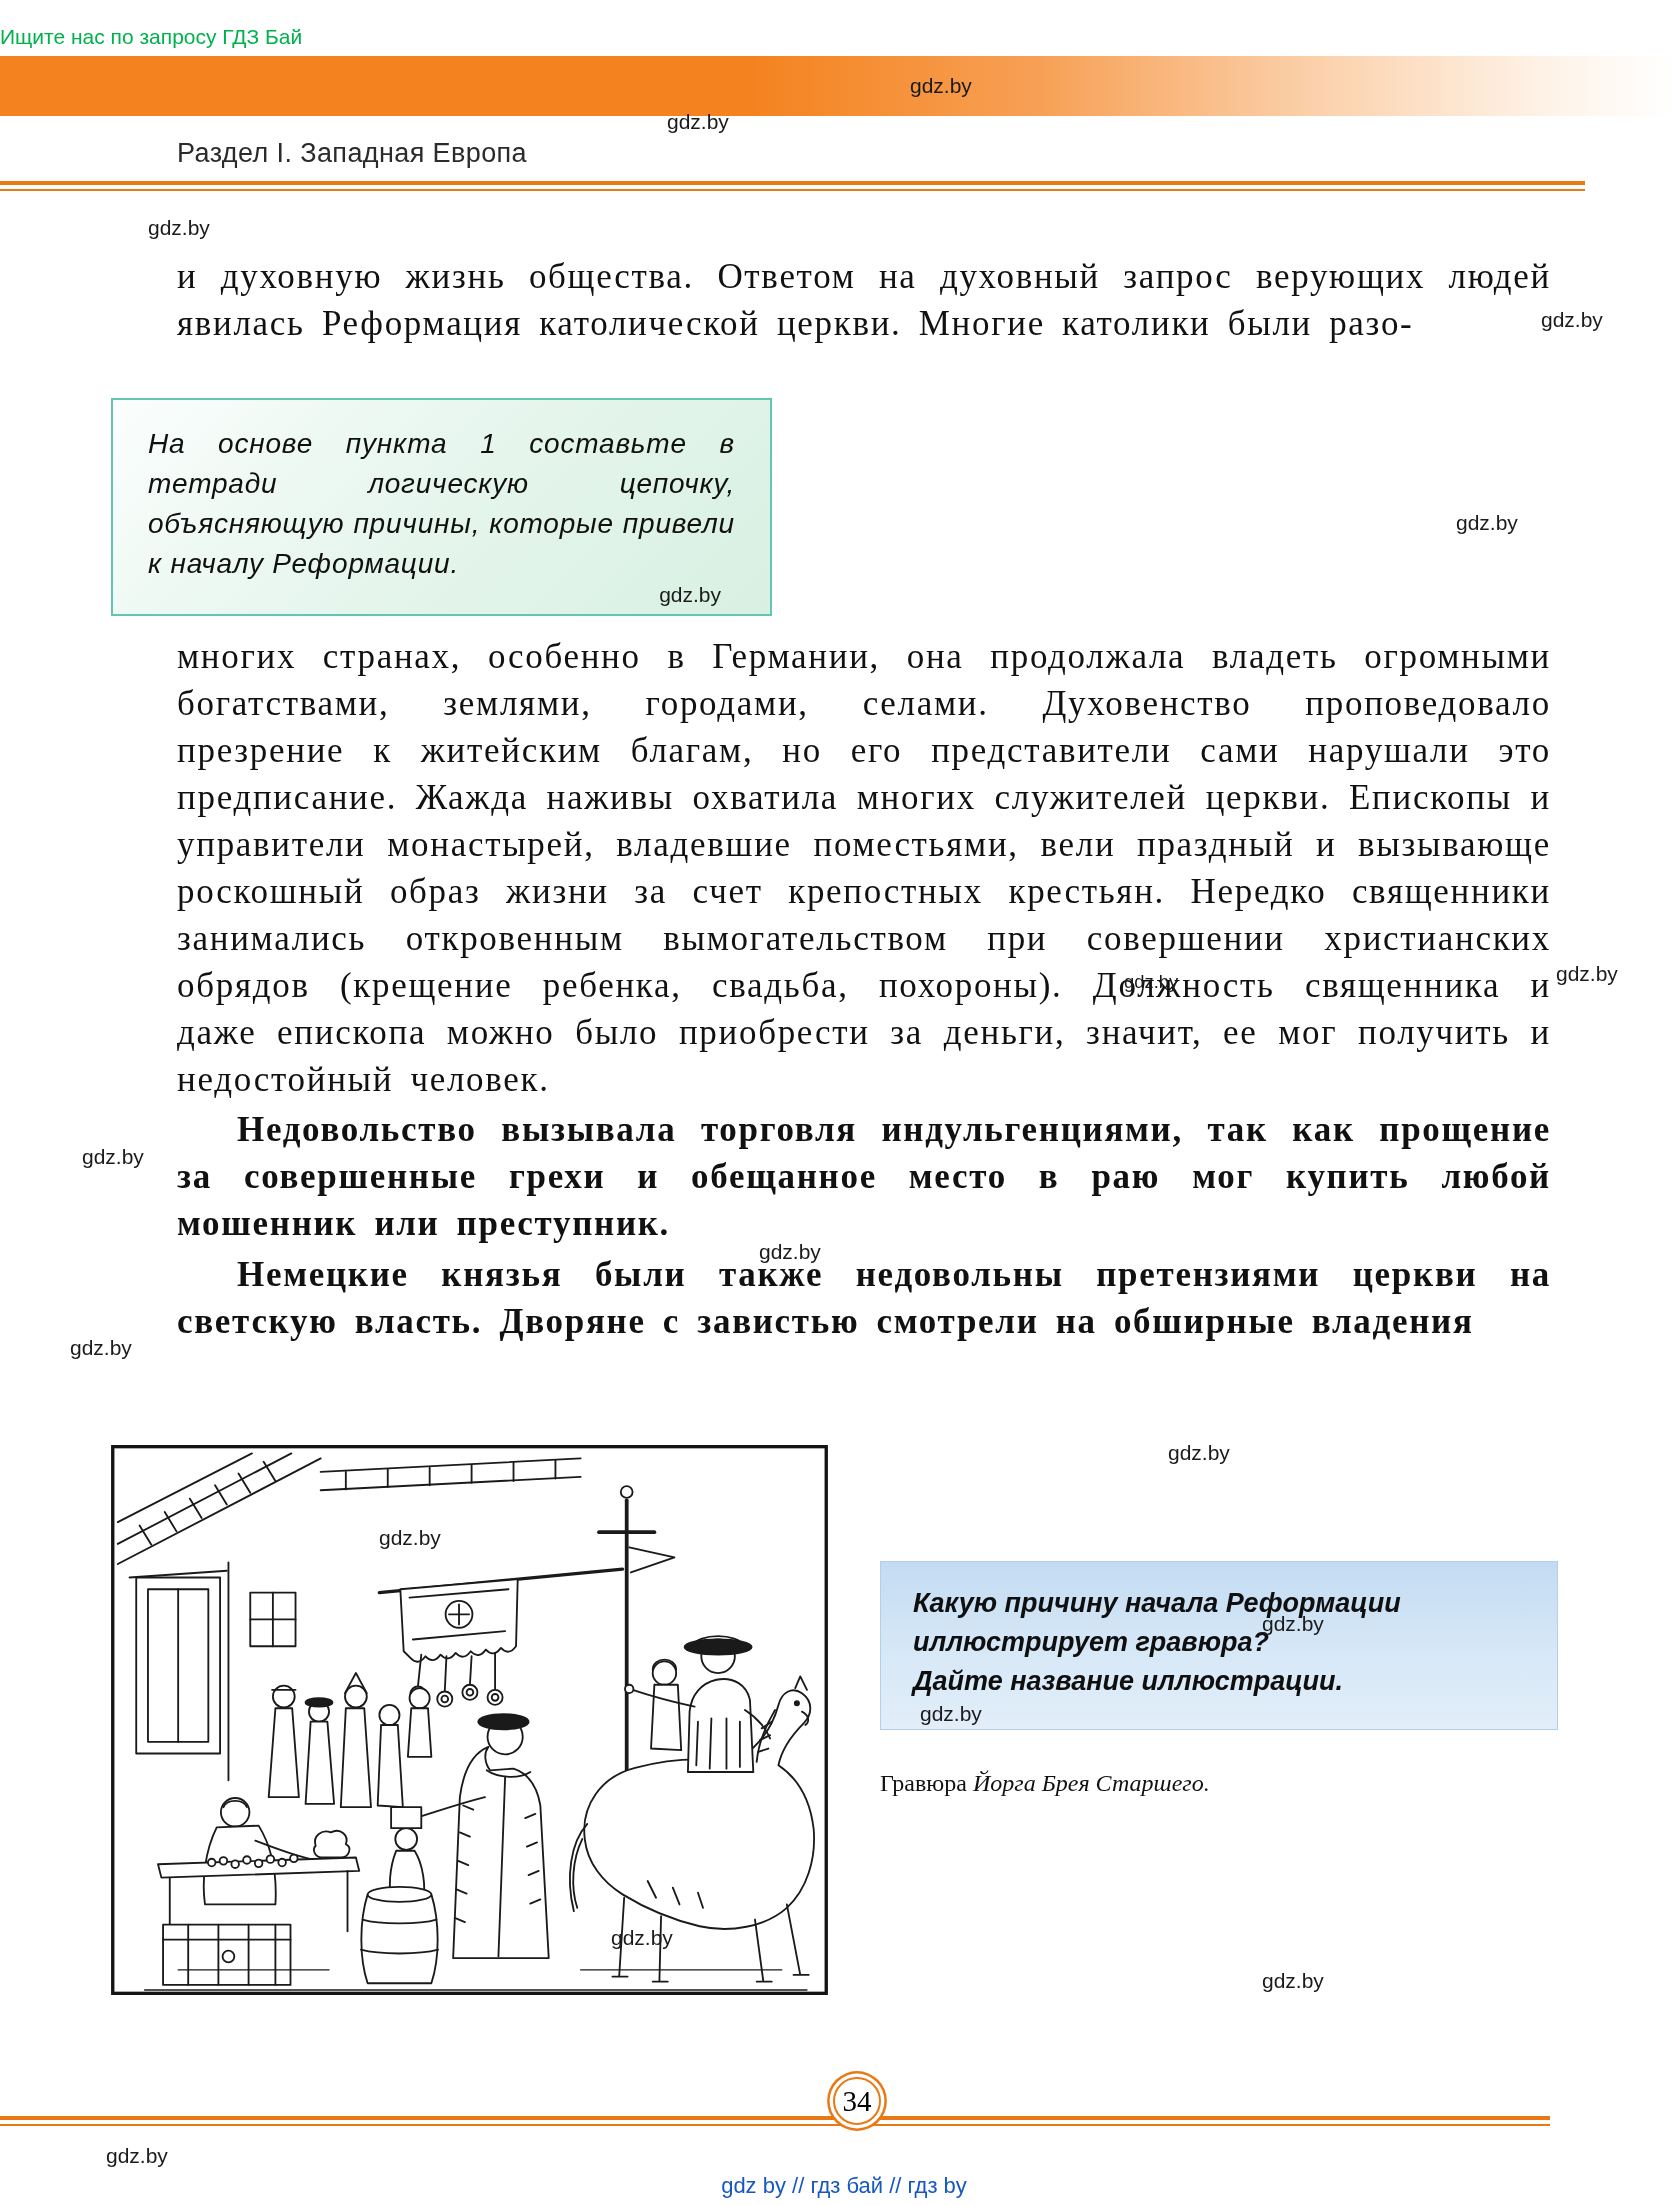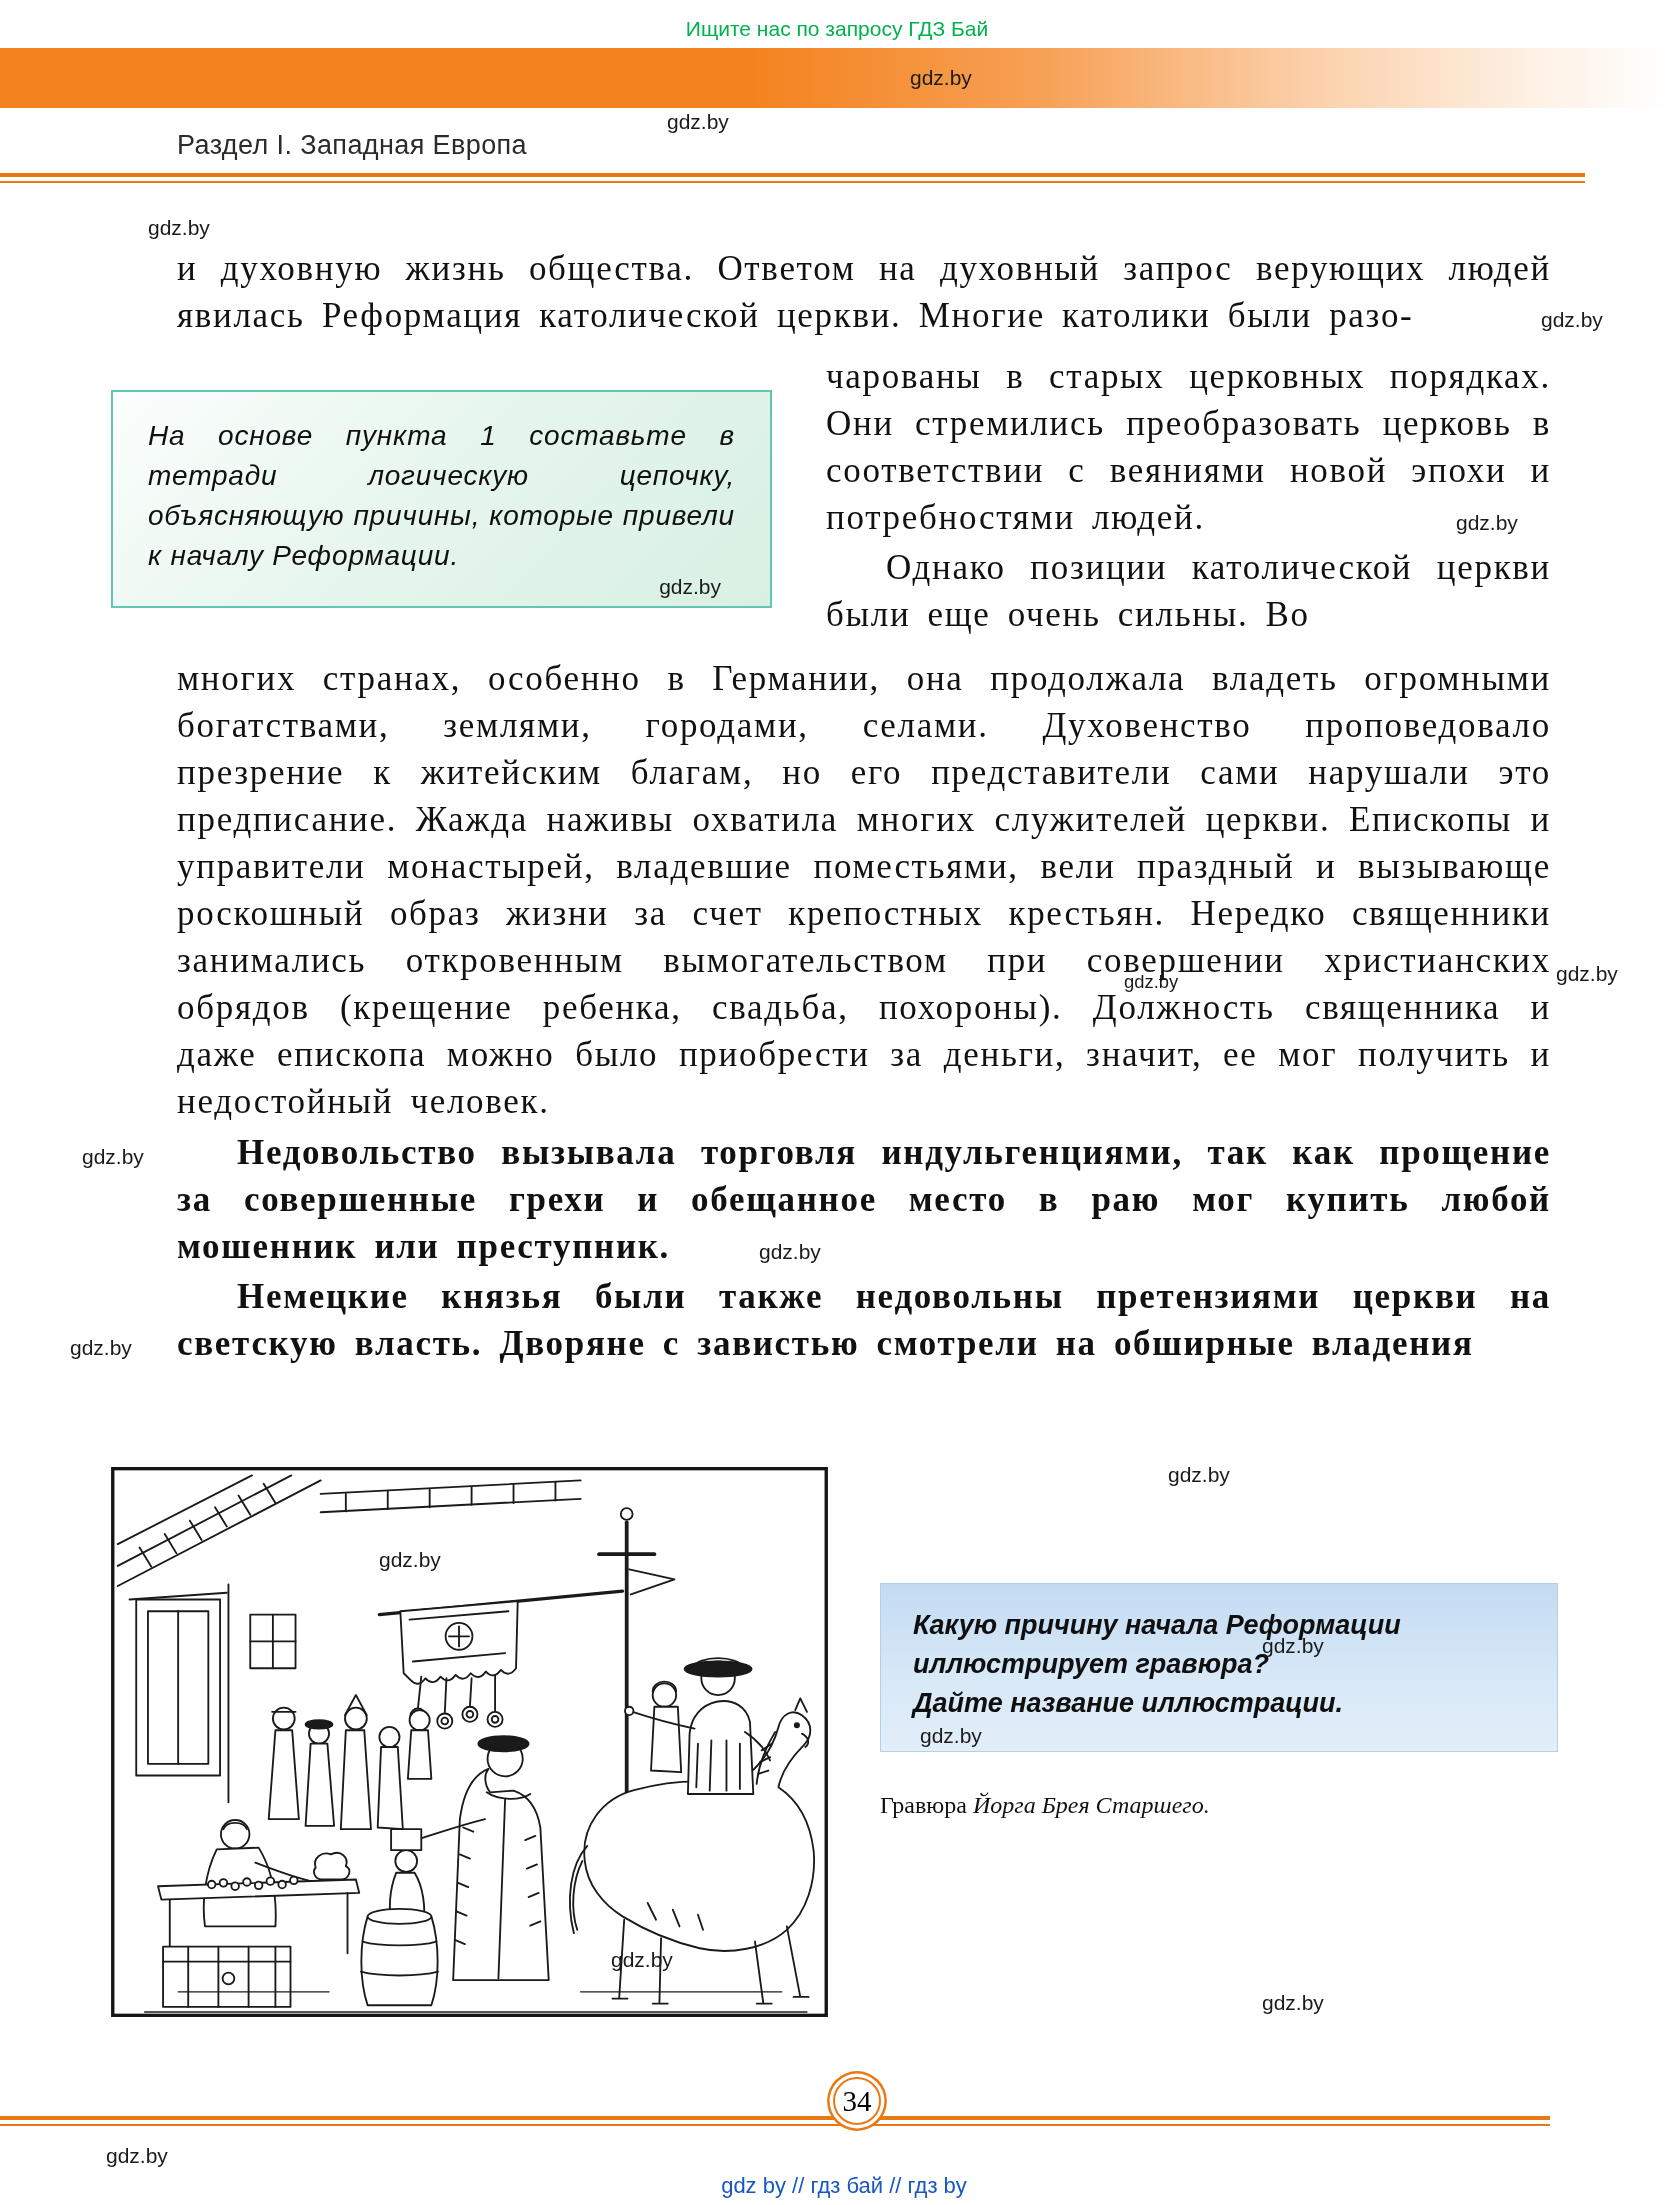--- a/index.html
+++ b/index.html
@@ -2,21 +2,21 @@
 <html style="font-size:13.4px"><head>
 <meta charset="utf-8">
 <style>
   html,body{margin:0;padding:0;}
   body{
     width:1674px;height:2205px;position:relative;background:#ffffff;
     font-family:"Liberation Serif", serif;color:#141414;overflow:hidden;
   }
   
   .promo{
-    padding-top:15px;text-align:center;
+    padding-top:23px;text-align:left;
     font:21px/28.5px "Liberation Sans", sans-serif;color:#00B14C;
   }
   .orange-bar{
     height:60px;margin-top:4.2px;position:relative;
     background:linear-gradient(90deg,#F4831F 0%,#F4831F 45%,#F7A055 62%,#FBCFA8 78%,#FEF2E6 92%,#ffffff 100%);
   }
   .wm{
     position:absolute;font:21px/25px "Liberation Sans", sans-serif;color:#1b1b1b;
     white-space:nowrap;z-index:5;
   }
@@ -103,24 +103,20 @@
 
 <span class="wm" style="left:148px;top:215px;">gdz.by</span>
 <span class="wm" style="left:1541px;top:307px;">gdz.by</span>
 
 <div class="p p1a">и духовную жизнь общества. Ответом на духовный запрос верующих людей явилась Реформация католической церкви. Многие католики были разо-</div>
 
 <div class="wrap-row">
   <div class="task-box">
     <div class="task-box-text">На основе пункта 1 составьте в тетради логическую цепочку, объясняющую причины, которые привели к началу Реформации.</div>
     <span class="wm">gdz.by</span>
-  </div>
-  <div class="wrap-text">
-    <div class="p">чарованы в старых церковных порядках. Они стремились преобразовать церковь в соответствии с веяниями новой эпохи и потребностями людей.</div>
-    <div class="p p2a">Однако позиции католической церкви были еще очень сильны. Во</div>
   </div>
 </div>
 
 <span class="wm" style="left:1456px;top:510px;">gdz.by</span>
 
 <div class="p p2b">многих странах, особенно в Германии, она продолжала владеть огромными богатствами, землями, городами, селами. Духовенство проповедовало презрение к житейским благам, но его представители сами нарушали это предписание. Жажда наживы охватила многих служителей церкви. Епископы и управители монастырей, владевшие поместьями, вели праздный и вызывающе роскошный образ жизни за счет крепостных крестьян. Нередко священники занимались откровенным вымогательством при совершении христианских обрядов (крещение ребенка, свадьба, похороны). Должность священника и даже епископа можно было приобрести за деньги, значит, ее мог получить и недостойный человек.</div>
 <span class="wm" style="left:1556px;top:961px;">gdz.by</span>
 <span class="wm small" style="left:1124px;top:969px;">gdz.by</span>
 
 <span class="wm" style="left:82px;top:1144px;">gdz.by</span>

